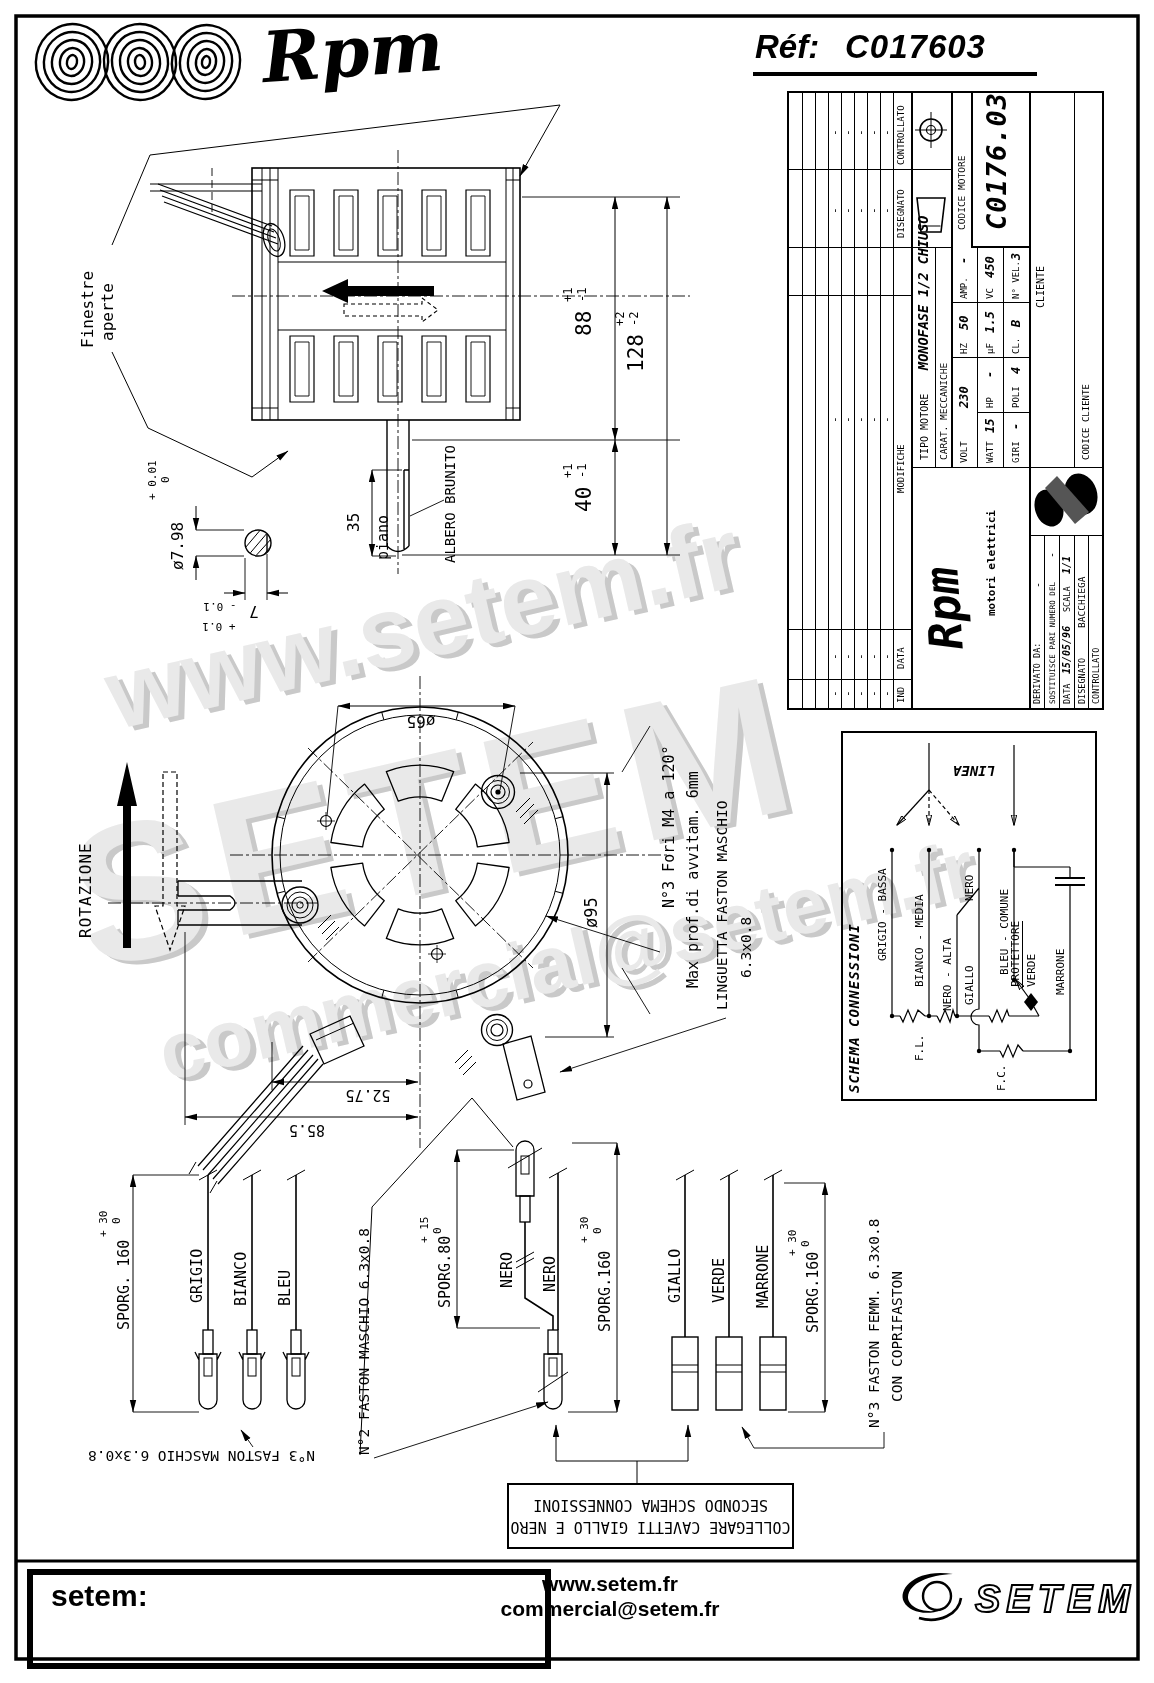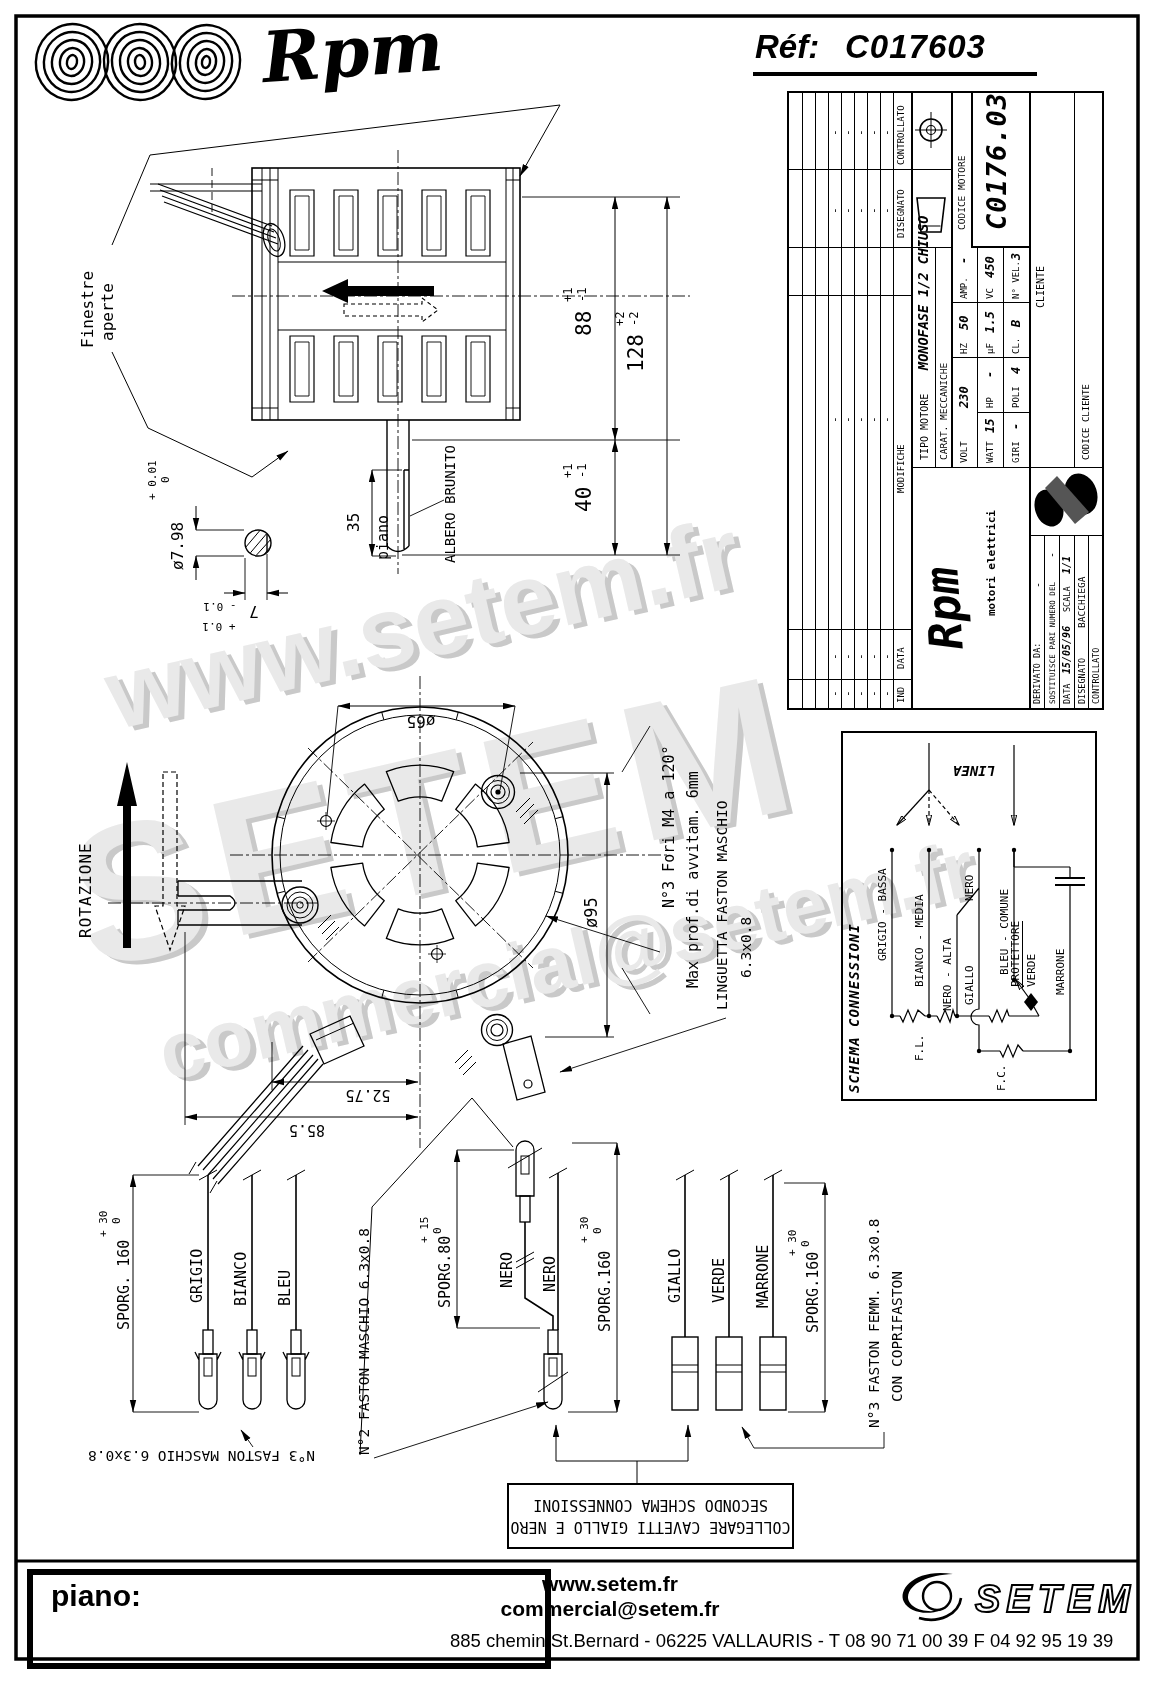--- a/index.html
+++ b/index.html
@@ -514,20 +514,19 @@
     <span class="lab" style="left:94px;top:120px;">GIALLO</span>
     <span class="lab" style="left:124px;top:155px;">BLEU - COMUNE</span>
     <span class="lab" style="left:112px;top:166px;border-bottom:1px solid #000;">PROTETTORE</span>
     <span class="lab" style="left:112px;top:182px;">VERDE</span>
     <span class="lab" style="left:104px;top:211px;">MARRONE</span>
     <span class="lab" style="left:38px;top:70px;">F.L.</span>
     <span class="lab" style="left:8px;top:152px;">F.C.</span>
   </div>
 
   <div id="codebox">
-    <span class="h sans" style="left:18px;top:4px;font-size:30px;font-weight:bold;position:absolute;">piano:</span>
+    <span class="h sans" style="left:18px;top:4px;font-size:30px;font-weight:bold;position:absolute;">setem:</span>
   </div>
   <div class="h sans" style="left:480px;top:1572px;width:260px;text-align:center;font-size:21px;font-weight:bold;z-index:2;">www.setem.fr</div>
   <div class="h sans" style="left:480px;top:1597px;width:260px;text-align:center;font-size:21px;font-weight:bold;z-index:2;">commercial@setem.fr</div>
   <div class="h setem-txt" style="left:975px;top:1578px;font-size:38px;z-index:2;">SETEM</div>
-  <div class="h sans" style="left:450px;top:1630px;width:600px;text-align:center;font-size:18.5px;z-index:2;">885 chemin St.Bernard  -  06225 VALLAURIS  -  T 08 90 71 00 39   F 04 92 95 19 39</div>
 
 </div>
 
 </body></html>

